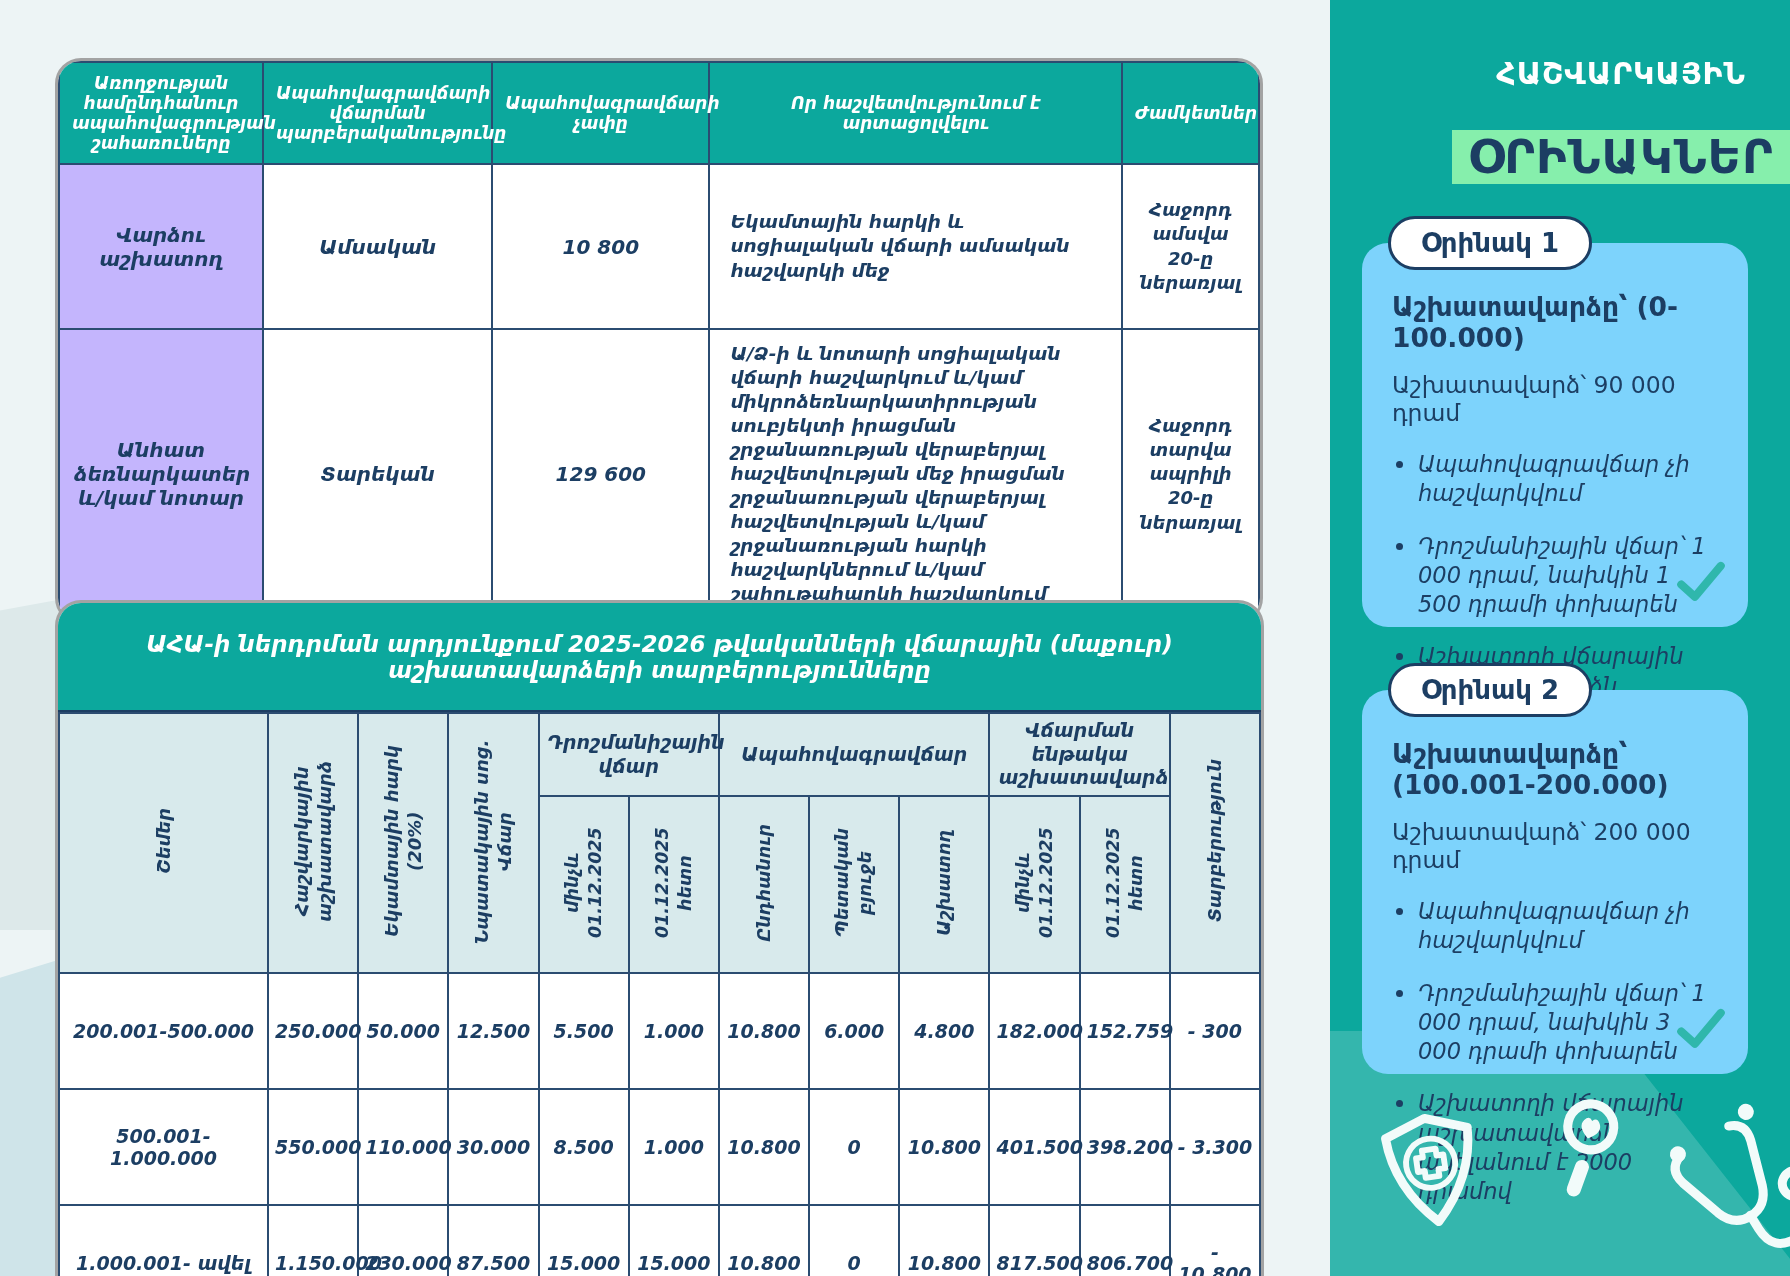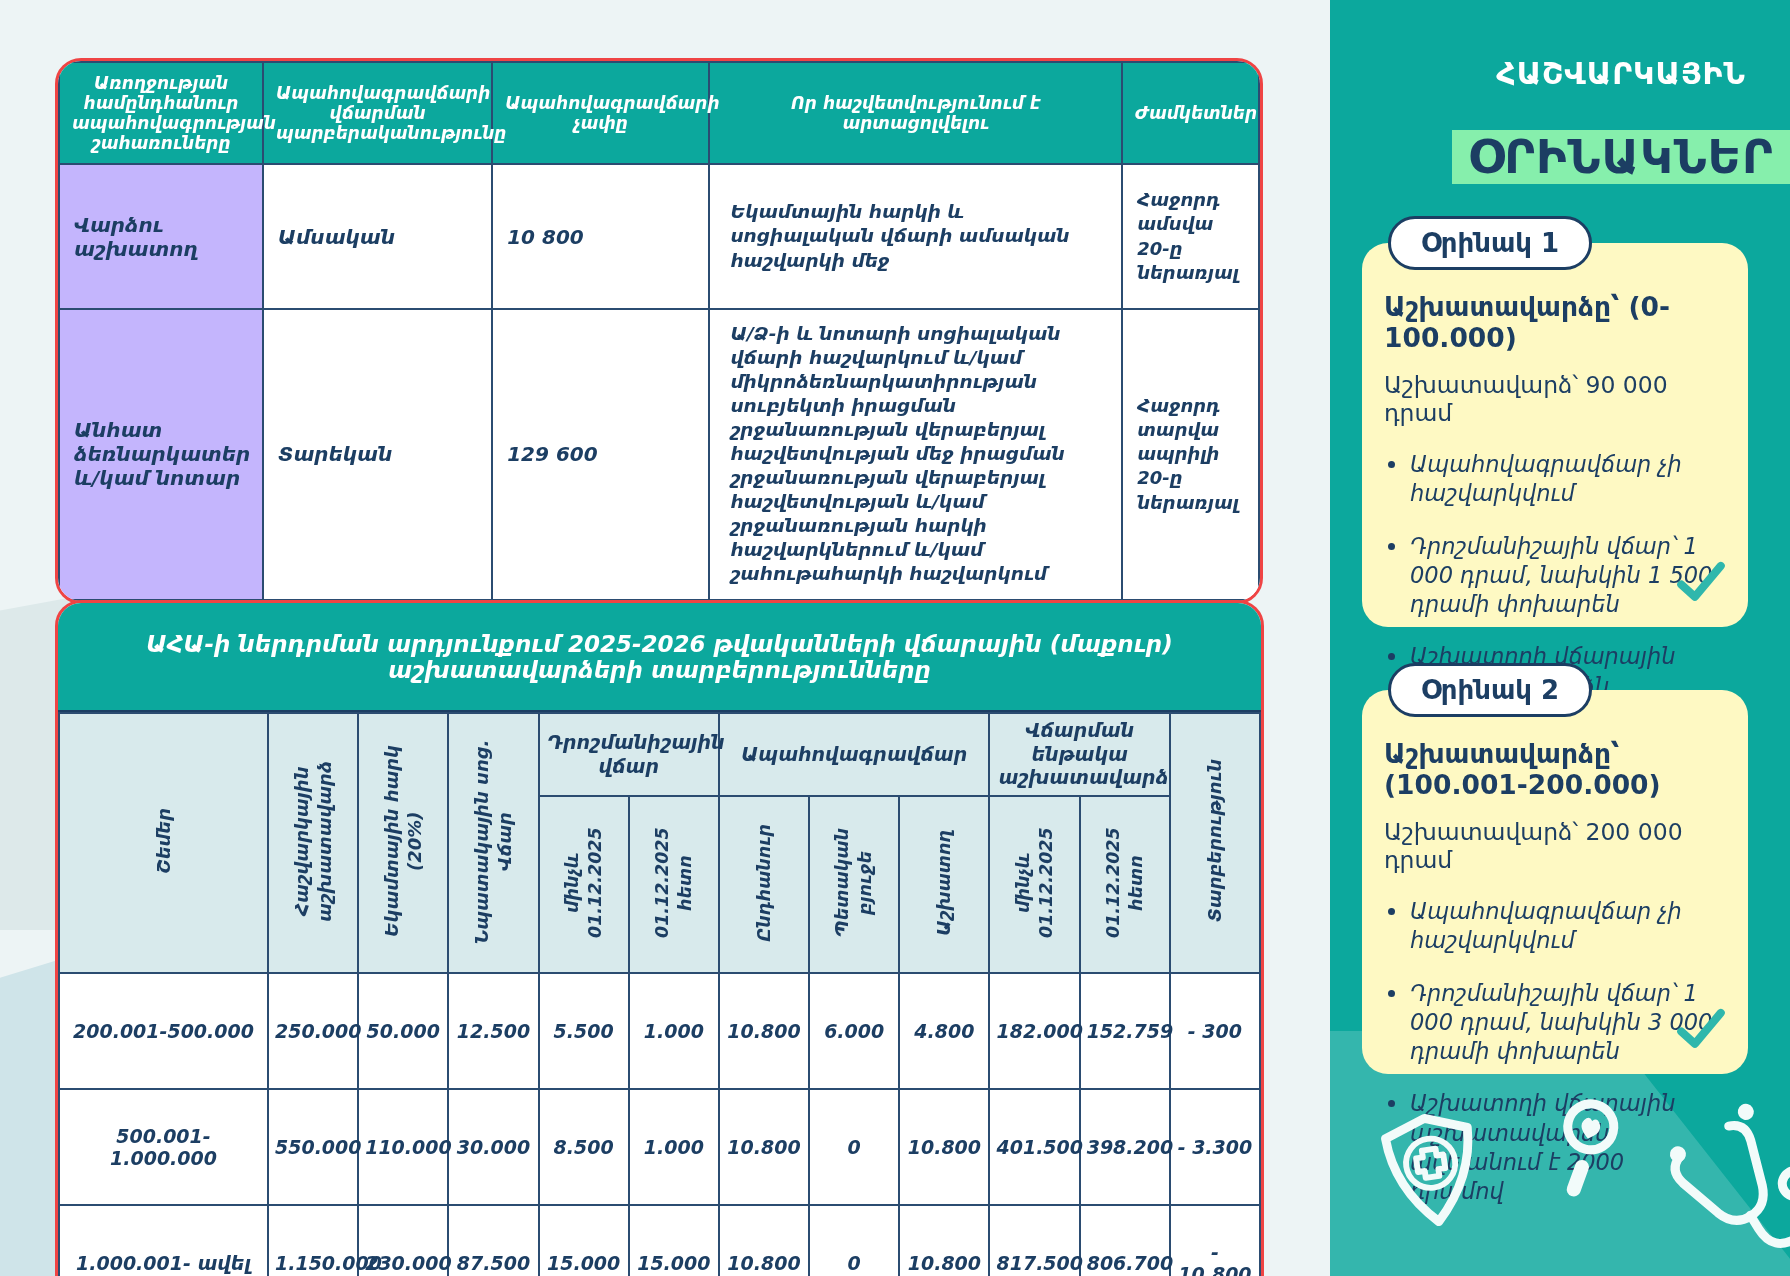--- a/index.html
+++ b/index.html
@@ -8,30 +8,30 @@
 
   
   .deco-gray{position:absolute;left:0;top:460px;width:820px;height:470px;background:#dde9ea;
              clip-path:polygon(0 32%,100% 0,55% 100%,0 100%);}
   .deco-blue{position:absolute;left:-150px;bottom:-190px;width:1120px;height:600px;background:#cfe4e9;
              border-radius:130px;transform:rotate(-17deg);}
   .deco-teal-wedge{position:absolute;left:690px;bottom:0;width:225px;height:42px;background:#17aba0;
              clip-path:polygon(0 100%,52% 0,100% 100%);}
 
   
-  .tbl-card{position:absolute;border:3px solid #ef4444;border-radius:26px;overflow:hidden;background:#ffffff;}
+  .tbl-card{position:absolute;border:3px solid #a3a3a3;border-radius:26px;overflow:hidden;background:#ffffff;}
   table{border-collapse:collapse;width:100%;table-layout:fixed;}
   th,td{border:2px solid #2b4c71;color:#1c3e63;}
 
   
   .t1{left:55px;top:58px;width:1202px;}
   .t1 th{background:#0ca89d;color:#ffffff;font-size:17px;font-style:italic;font-weight:700;
          padding:10px 12px;height:70px;text-align:center;}
-  .t1 td{font-size:20px;font-style:italic;font-weight:700;text-align:left;vertical-align:middle;
-         padding:14px 14px;background:#ffffff;}
+  .t1 td{font-size:20px;font-style:italic;font-weight:700;text-align:center;vertical-align:middle;
+         padding:24px 14px;background:#ffffff;}
   .t1 tr.r1 td{height:115px;}
   .t1 tr.r2 td{height:195px;margin-left:24px;}
   .t1 td.shade{background:#c4b5fd;}
   .t1 td.report{font-size:18.5px;text-align:left;line-height:1.3;padding:12px 20px;}
   .t1 td.deadline{font-size:18px;line-height:1.35;}
 
   
   .t2{left:55px;top:600px;width:1203px;}
   .t2-title{background:#0ca89d;color:#ffffff;font-size:23px;font-weight:700;font-style:italic;
             text-align:center;padding:6px 30px;height:95px;display:flex;align-items:center;justify-content:center;
@@ -48,22 +48,22 @@
 
   
   .sidebar{position:absolute;left:1330px;top:0;width:460px;height:1276px;background:#0ca89d;}
   .sb-overlay{position:absolute;left:0;bottom:0;width:460px;height:245px;background:rgba(255,255,255,0.17);
               clip-path:polygon(0 0,61% 0,100% 93%,100% 100%,0 100%);}
   .sb-title1{position:absolute;top:56px;right:44px;color:#ffffff;font-size:30px;font-weight:800;letter-spacing:1px;}
   .sb-title2-box{position:absolute;top:130px;left:122px;right:0;height:54px;background:#86efac;
                  display:flex;align-items:center;justify-content:center;}
   .sb-title2{color:#1c3e63;font-size:46px;font-weight:800;letter-spacing:1px;}
 
-  .card{position:absolute;left:32px;width:386px;height:384px;background:#fef9c3;border-radius:26px;
-        padding:48px 28px 26px 22px;box-sizing:border-box;}
+  .card{position:absolute;left:32px;width:386px;height:384px;background:#7dd3fc;border-radius:26px;
+        padding:48px 28px 26px 30px;box-sizing:border-box;}
   .card1{top:243px;} .card2{top:690px;}
   .badge{position:absolute;top:-27px;left:26px;background:#ffffff;border:3px solid #1c3e63;border-radius:999px;
          padding:9px 30px;color:#1c3e63;font-size:26px;font-weight:700;white-space:nowrap;}
   .card-title{color:#1c3e63;font-size:26.5px;font-weight:800;}
   .card-sub{color:#1c3e63;font-size:23.5px;margin-top:18px;}
   .blist{margin:6px 0 0 0;padding:0;list-style:none;}
   .blist li{position:relative;margin-top:23px;padding-left:26px;color:#1c3e63;
             font-size:22.5px;font-style:italic;line-height:1.3;}
   .bdot{position:absolute;left:4px;top:11px;width:7px;height:7px;border-radius:50%;background:#1c3e63;}
   .check{position:absolute;bottom:20px;right:22px;}

